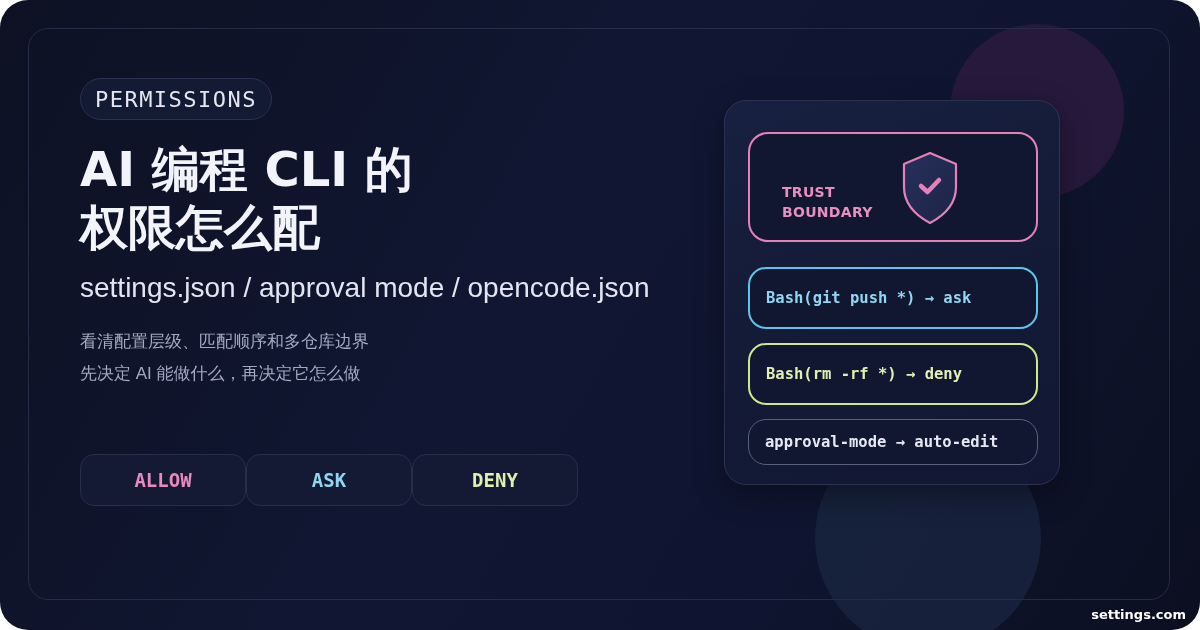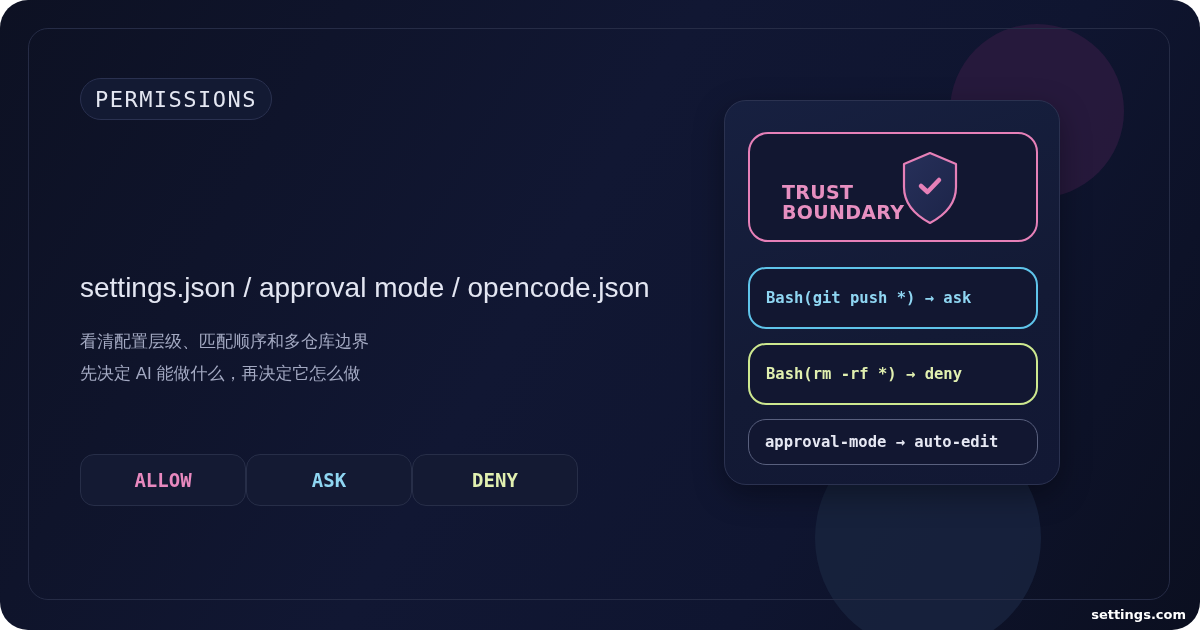--- a/index.html
+++ b/index.html
@@ -59,21 +59,21 @@
     background: linear-gradient(160deg, #172040 0%, #131a35 60%, #121834 100%);
     box-shadow: 0 10px 30px rgba(0,0,0,0.35);
   }
   .trust-box {
     position: absolute; left: 23px; top: 31px; width: 290px; height: 110px;
     border: 2px solid #e680b8; border-radius: 20px; box-sizing: border-box;
     background: #121731;
   }
   .trust-label {
     position: absolute; left: 32px; top: 48px;
-    font-family: "DejaVu Sans", sans-serif; font-weight: 700; font-size: 19px;
+    font-family: "DejaVu Sans", sans-serif; font-weight: 700; font-size: 14px;
     line-height: 20px; color: #e68fc0; letter-spacing: 0.3px;
   }
   .trust-label span { display: block; }
   .shield { position: absolute; left: 150px; top: 17px; width: 60px; width: 60px; height: 74px; }
   .rule {
     position: absolute; left: 23px; width: 290px; height: 62px;
     border-radius: 18px; box-sizing: border-box; background: #121731;
     display: flex; align-items: center; padding-left: 16px;
     font-family: "DejaVu Sans Mono", monospace; font-weight: 700; font-size: 15.5px;
     white-space: nowrap; overflow: hidden;
@@ -89,20 +89,24 @@
 </head>
 <body>
 
 <div class="card">
   <div class="glow-pink"></div>
   <div class="glow-blue"></div>
   <div class="inner-frame"></div>
 
   <div class="eyebrow">PERMISSIONS</div>
 
+  <h1 class="title">
+    <span>AI 编程 CLI 的</span>
+    <span>权限怎么配</span>
+  </h1>
 
   <div class="subtitle">settings.json / approval mode / opencode.json</div>
 
   <div class="desc">
     <span>看清配置层级、匹配顺序和多仓库边界</span>
     <span>先决定 AI 能做什么，再决定它怎么做</span>
   </div>
 
   <div class="pill-row">
     <div class="pill" style="color:#e889bf">ALLOW</div>

